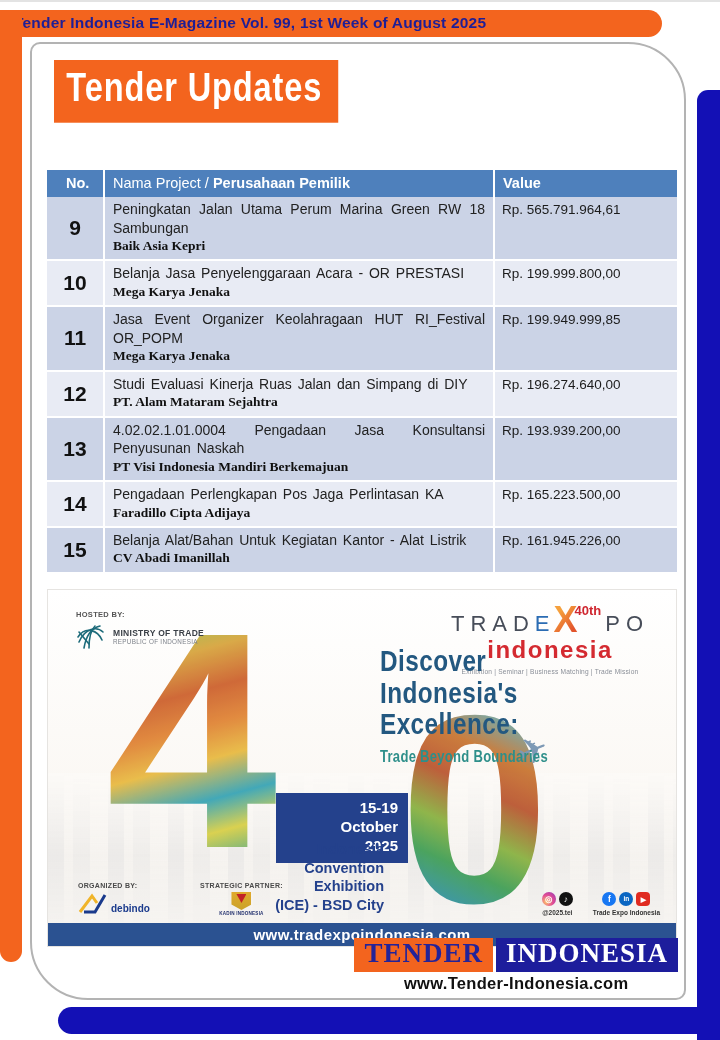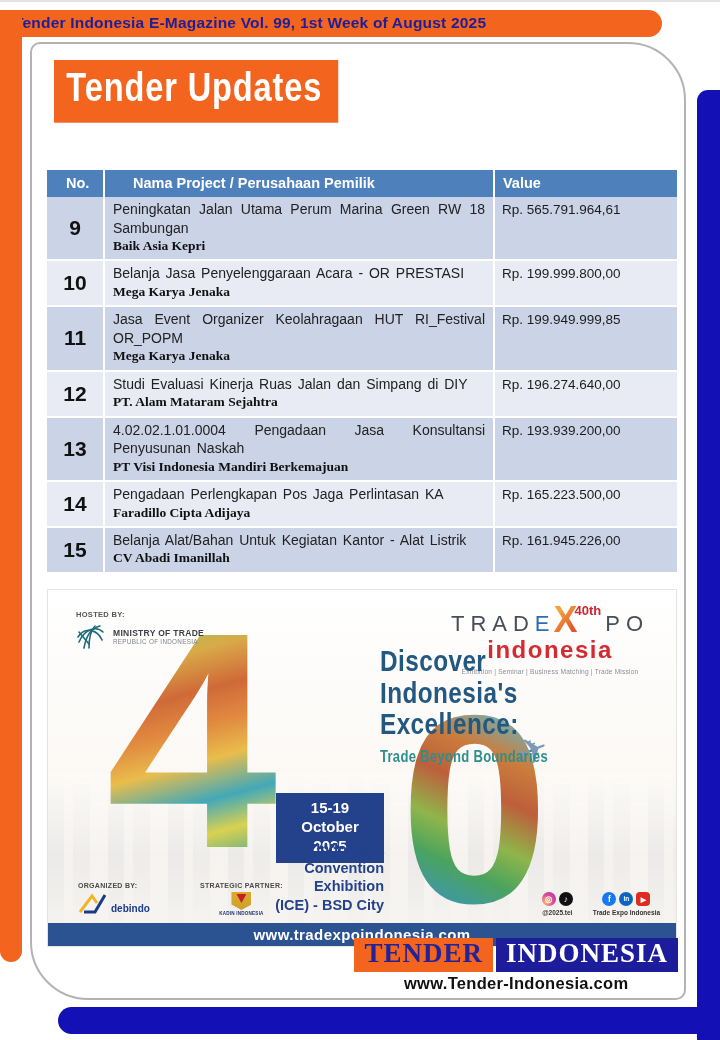--- a/index.html
+++ b/index.html
@@ -22,21 +22,21 @@
           padding:4px 18px 10px 14px; font-size:37px; font-weight:bold; letter-spacing:1px;
           transform:scale(.88,1.12); transform-origin:left top; }
   .heading { position:absolute; left:24px; top:84px; font-size:21px; font-weight:800; color:#000; letter-spacing:.2px; }
 
   
   table.tender-table { position:absolute; left:15px; top:126px; width:630px; border-collapse:collapse; table-layout:fixed; }
   .tender-table col.c-no { width:57px; } .tender-table col.c-proj { width:390px; } .tender-table col.c-val { width:183px; }
   .tender-table th { background:#4E80BC; color:#fff; font-size:14.5px; text-align:left; padding:5px 8px 6px; }
   .tender-table th.col-no { text-align:left; padding:5px 19px 6px; }
   .tender-table th + th { border-left:2px solid #fff; }
-  .tender-table th b { font-weight:700;margin-left:20px; }
+  .tender-table th b { font-weight:400; }
   .tender-table td { border-bottom:2px solid #fff; vertical-align:top; }
   .tender-table td + td { border-left:2px solid #fff; }
   tr.row-shaded td { background:#CBD3E6; }
   tr.row-light td { background:#E8EBF4; }
   td.no { text-align:center; font-size:21px; font-weight:800; color:#111; vertical-align:middle; }
   td.proj { padding:3px 8px 4px; }
   .pname { font-size:14px; color:#222; text-align:justify; line-height:1.33; word-spacing:2px; }
   .company { font-family:"Liberation Serif",serif; font-weight:700; font-size:13.5px; color:#101010; line-height:1.35; }
   td.val { padding:4px 4px 4px 7px; font-size:13.5px; color:#1c1c1c; line-height:1.3; }
 
@@ -69,22 +69,22 @@
   .tx-x { font-size:36px; font-weight:800; line-height:.8; margin:0 1px 0 0;
           background:linear-gradient(135deg,#f5a03c 20%,#e2542b 80%); -webkit-background-clip:text; background-clip:text; color:transparent; }
   .tx-40 { color:#cf2730; font-weight:700; font-size:13px; line-height:1; position:relative; top:-18px; left:-4px; }
   .tx-country { color:#d42a30; font-weight:700; font-size:24px; letter-spacing:1.5px; margin-top:1px; }
   .tx-tagline { font-size:6.6px; color:#8a8f98; margin-top:4px; letter-spacing:.2px; }
 
   .headline { position:absolute; left:332px; top:56px; color:#235880; font-weight:800; font-size:27px;
               line-height:1.06; letter-spacing:.5px; transform:scale(.9,1.1); transform-origin:left top; }
   .subheadline { color:#2E8F8A; font-size:14.5px; font-weight:700; margin-top:7px; letter-spacing:.3px; }
 
-  .date-badge { position:absolute; left:228px; top:203px; width:108px; background:#24418C; color:#fff;
-                text-align:center; padding:5px 10px 7px; font-weight:700; font-size:15px; line-height:1.28; }
+  .date-badge { position:absolute; left:228px; top:203px; width:132px; background:#24418C; color:#fff;
+                text-align:right; padding:5px 10px 7px; font-weight:700; font-size:15px; line-height:1.28; }
   .venue { position:absolute; left:140px; top:250px; width:196px; text-align:right; color:#24418C;
            font-weight:700; font-size:14.5px; line-height:1.28; }
 
   .organized { position:absolute; left:30px; bottom:32px; }
   .small-label { font-size:7px; font-weight:700; color:#4a4a4a; letter-spacing:.3px; margin-bottom:3px; }
   .org-row { display:flex; align-items:flex-end; gap:3px; }
   .org-name { font-size:10px; font-weight:700; color:#1a3a8c; }
   .partner { position:absolute; left:152px; bottom:30px; text-align:center; }
   .kadin { width:20px; height:18px; margin:2px auto 1px; background:linear-gradient(180deg,#e0a92c 0%,#caa22a 100%);
            clip-path:polygon(0 0,100% 0,100% 70%,50% 100%,0 70%); position:relative; }

